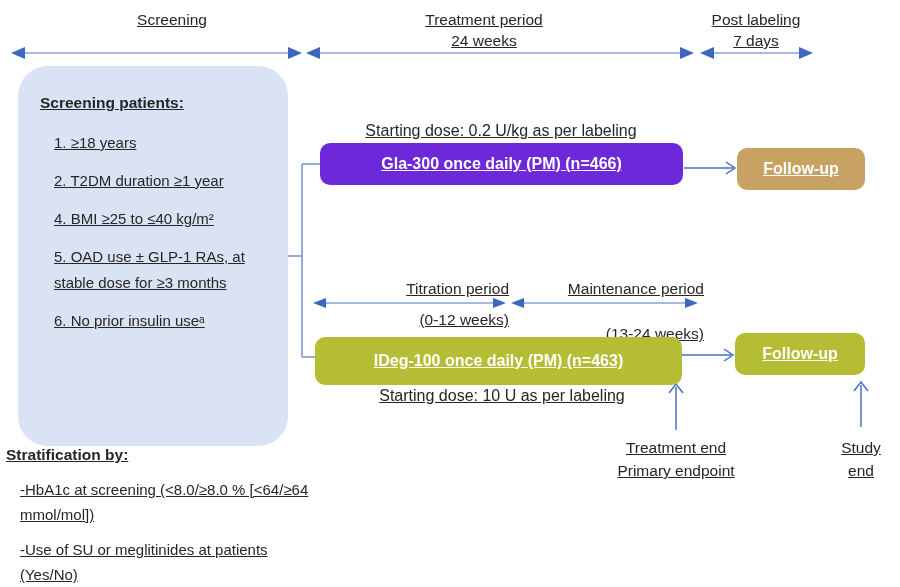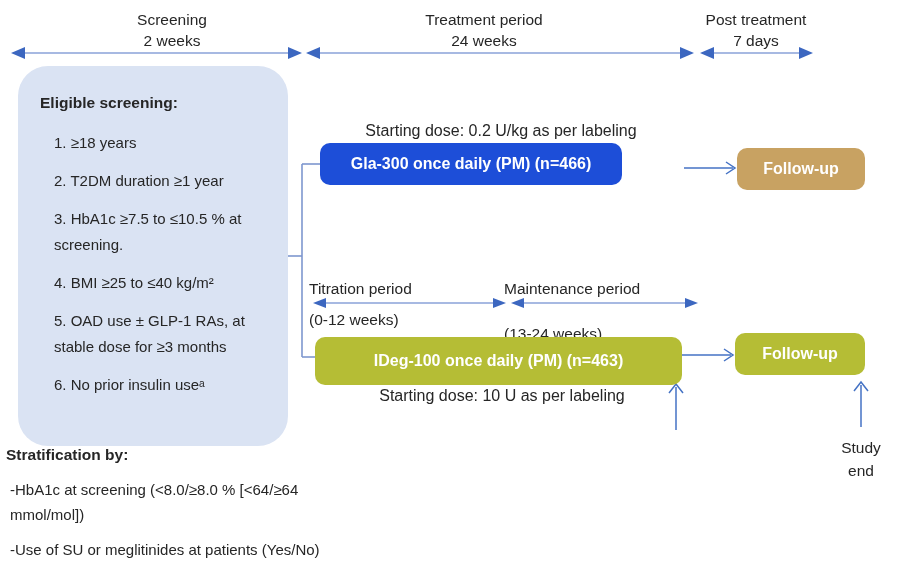--- a/index.html
+++ b/index.html
@@ -5,21 +5,21 @@
   html, body { margin: 0; padding: 0; background: #ffffff; }
   .canvas {
     position: relative;
     width: 900px;
     height: 587px;
     background: #ffffff;
     font-family: "Liberation Sans", "DejaVu Sans", sans-serif;
     color: #262626;
     overflow: hidden;
   }
-  .abs { position: absolute; }
+  .abs { position: absolute; text-decoration: underline; }
   svg.connectors { position: absolute; left: 0; top: 0; width: 900px; height: 587px; }
   svg .tl-line { stroke: #8aa2d8; stroke-width: 1.6; fill: none; }
   svg .tl-head { fill: #3c67c0; stroke: none; }
   svg .branch  { stroke: #7e97cf; stroke-width: 1.6; fill: none; }
   svg .flow    { stroke: #4472c4; stroke-width: 1.5; fill: none; }
 
   .phase-label { text-align: center; font-size: 15.5px; line-height: 21px; color: #262626; }
   .period-box {
     border-radius: 10px;
     color: #ffffff;
@@ -33,25 +33,25 @@
     background: #dae3f3;
     border-radius: 30px;
     box-sizing: border-box;
     padding: 24px 18px 0 22px;
     font-size: 15px;
   }
   .eligible-box .title { font-weight: bold; font-size: 15.5px; margin: 0 0 14px 0; line-height: 26px; }
   .eligible-box p.crit { margin: 0 0 12px 14px; line-height: 26px; }
   .note-text { font-size: 16px; line-height: 21px; }
   .center { text-align: center; }
-  .subperiod-label { text-align: left; font-size: 15.5px; line-height: 20px; }
+  .subperiod-label { text-align: right; font-size: 15.5px; line-height: 20px; }
   .annot { text-align: center; font-size: 15.5px; line-height: 23px; }
   .strat { left: 4px; top: 444px; width: 316px; font-size: 15px; }
   .strat .title { font-weight: bold; font-size: 15.5px; margin: 0 0 11px 2px; line-height: 22px; }
-  .strat p { margin: 0 0 10px 6px; line-height: 25px; }
+  .strat p { margin: 0 0 10px 16px; line-height: 25px; }
 </style>
 </head>
 <body>
 
 <div class="canvas">
 
   <svg class="connectors">
 
     <g>
       <line class="tl-line" x1="22" y1="53" x2="291" y2="53"></line>
@@ -103,54 +103,56 @@
       <polyline class="flow" points="669,393 676,384 683,393"></polyline>
     </g>
     <g>
       <line class="flow" x1="861" y1="427" x2="861" y2="385"></line>
       <polyline class="flow" points="854,391 861,382 868,391"></polyline>
     </g>
   </svg>
 
   <div class="abs phase-label" style="left:72px; top:9px; width:200px;">
     <div>Screening</div>
-    <div>2 weeks</div>
   </div>
   <div class="abs phase-label" style="left:384px; top:9px; width:200px;">
     <div>Treatment period</div>
     <div>24 weeks</div>
   </div>
   <div class="abs phase-label" style="left:672px; top:9px; width:168px;">
-    <div>Post treatment</div>
+    <div>Post labeling</div>
     <div>7 days</div>
   </div>
 
   <div class="abs eligible-box" style="background: rgb(218, 227, 243);">
-    <p class="title">Eligible screening:</p>
+    <p class="title">Screening patients:</p>
     <p class="crit">1. ≥18 years</p>
     <p class="crit">2. T2DM duration ≥1 year</p>
-    <p class="crit">3. HbA1c ≥7.5 to ≤10.5 % at screening.</p>
     <p class="crit">4. BMI ≥25 to ≤40 kg/m²</p>
     <p class="crit">5. OAD use ± GLP-1 RAs, at stable dose for ≥3 months</p>
     <p class="crit">6. No prior insulin useᵃ</p>
   </div>
 
   <div class="abs note-text center" style="left:351px; top:120px; width:300px;">Starting dose: 0.2 U/kg as per labeling</div>
-  <div class="abs period-box" style="left: 320px; top: 143px; width: 302px; height: 42px; background: #1d4ed8;">Gla-300 once daily (PM) (n=466)</div>
+  <div class="abs period-box" style="left: 320px; top: 143px; width: 363px; height: 42px; background: #6d28d9;">Gla-300 once daily (PM) (n=466)</div>
   <div class="abs period-box" style="left: 737px; top: 148px; width: 128px; height: 42px; background: rgb(200, 162, 98);">Follow-up</div>
 
   <div class="abs subperiod-label" style="left:309px; top:279px; width:200px;">Titration period</div>
   <div class="abs subperiod-label" style="left:309px; top:310px; width:200px;">(0-12 weeks)</div>
   <div class="abs subperiod-label" style="left:504px; top:279px; width:200px;">Maintenance period</div>
   <div class="abs subperiod-label" style="left:504px; top:324px; width:200px;">(13-24 weeks)</div>
 
   <div class="abs period-box" style="left: 315px; top: 337px; width: 367px; height: 48px; background: rgb(181, 189, 53);">IDeg-100 once daily (PM) (n=463)</div>
   <div class="abs period-box" style="left: 735px; top: 333px; width: 130px; height: 42px; background: rgb(181, 189, 53);">Follow-up</div>
   <div class="abs note-text center" style="left:352px; top:385px; width:300px;">Starting dose: 10 U as per labeling</div>
 
+  <div class="abs annot" style="left:596px; top:436px; width:160px;">
+    <div>Treatment end</div>
+    <div>Primary endpoint</div>
+  </div>
   <div class="abs annot" style="left:821px; top:436px; width:80px;">
     <div>Study</div>
     <div>end</div>
   </div>
 
   <div class="abs strat">
     <p class="title">Stratification by:</p>
     <p>-HbA1c at screening (&lt;8.0/≥8.0 % [&lt;64/≥64 mmol/mol])</p>
     <p>-Use of SU or meglitinides at patients (Yes/No)</p>
   </div>

